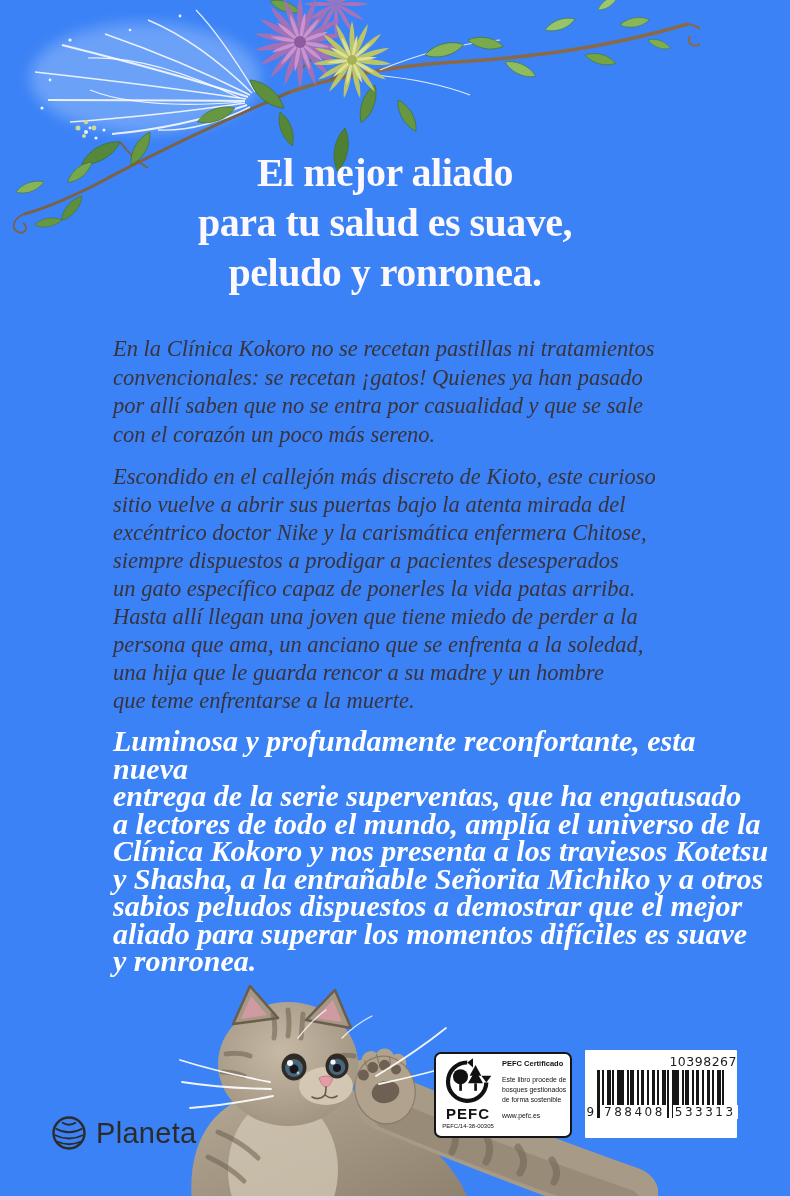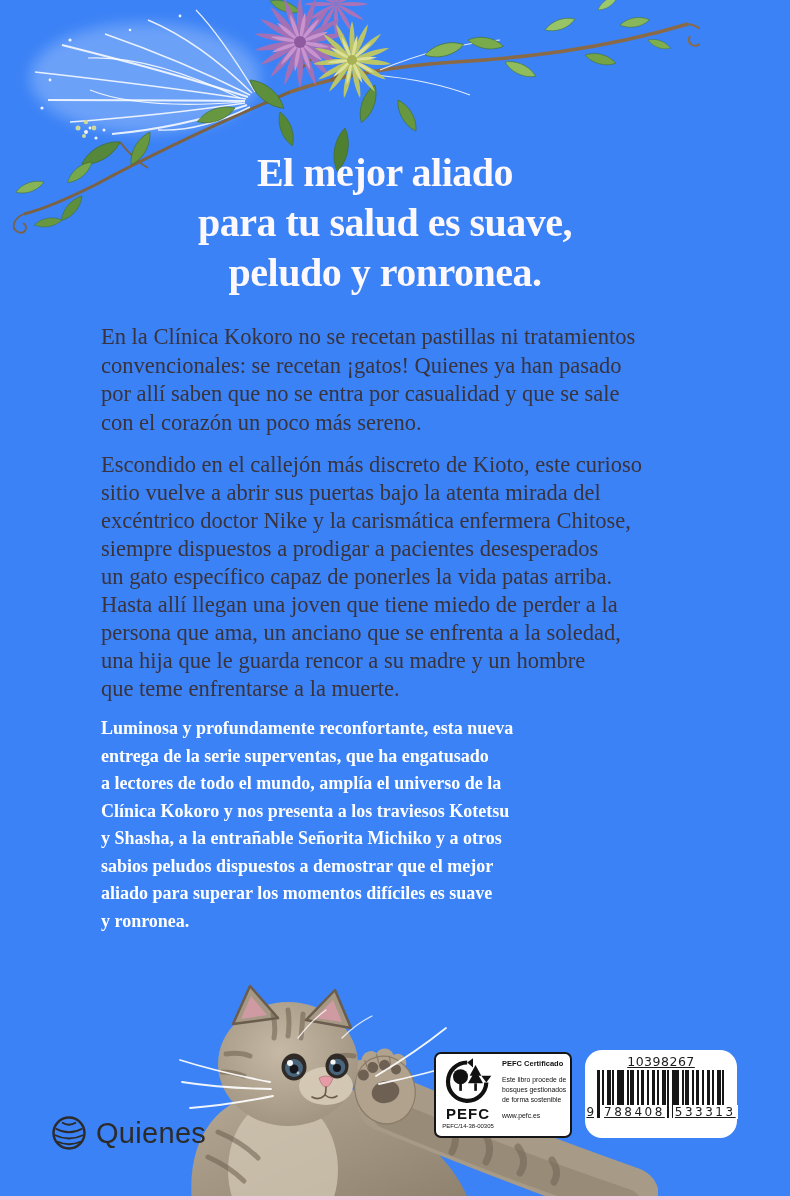--- a/index.html
+++ b/index.html
@@ -9,29 +9,29 @@
     font-family:"Liberation Serif", serif;
   }
   .flowers{position:absolute; left:0; top:0; pointer-events:none;}
   .headline{
     position:absolute; top:148px; left:40px; width:690px; margin:0;
     text-align:center; white-space:pre-line;
     font:bold 40px/50px "Liberation Serif", serif;
     letter-spacing:-0.5px; color:#fdf8fc;
   }
   .para{
-    position:absolute; left:97px; width:665px; margin:4px;
+    position:absolute; left:97px; width:665px; margin:16px;
     white-space:pre-line; color:#39333d;
-    font-size:22.5px; line-height:28.5px;
+    font-size:22.5px; line-height:28.5px;font-style:italic;
   }
   .para-intro{top:319px;}
   .para-story{top:447px; line-height:28px;}
   .para-highlight{
     top:711px; color:#ffffff; font-weight:bold;
-    font-size:18px; line-height:27.5px;
+    font-size:30px; line-height:27.5px;
   }
   .kitten{position:absolute; left:178px; top:982px;}
   .publisher{
     position:absolute; left:50px; top:1112px; height:42px;
     display:flex; align-items:center; gap:8px;
   }
   .publisher-name{
     font-family:"Liberation Sans", sans-serif; font-weight:500;
     font-size:29px; color:#2c2b29; letter-spacing:0.3px;
   }
@@ -43,23 +43,23 @@
   }
   .pefc-left{width:64px; text-align:center; padding-top:3px;}
   .pefc-logo-text{font-weight:bold; font-size:15px; letter-spacing:1px; line-height:14px;}
   .pefc-cert{font-size:6px; margin-top:2px; white-space:nowrap;}
   .pefc-right{flex:1; padding:5px 3px 0 2px; text-align:left;}
   .pefc-title{font-weight:bold; font-size:7.5px; margin-bottom:7px;}
   .pefc-desc{font-size:6.8px; line-height:1.45; white-space:pre-line; margin-bottom:7px;}
   .pefc-url{font-size:6.8px;}
   .barcode{
     position:absolute; left:585px; top:1050px; width:152px; height:88px;
-    background:#fff; border-radius:17px; text-align:center;
+    background:#fff; border-radius:1px; text-align:right;
     box-sizing:border-box; padding-top:5px;
-    font-family:"DejaVu Sans", sans-serif; color:#1c1c1c;text-decoration:underline;
+    font-family:"DejaVu Sans", sans-serif; color:#1c1c1c;
   }
   .barcode-number{font-size:12.5px; letter-spacing:0.5px; line-height:14px;}
   .barcode-bars{
     width:128px; height:48px; margin:1px auto 0; background:#fff;
     background-image:
       repeating-linear-gradient(90deg,#161616 0 2px,transparent 2px 5px),
       repeating-linear-gradient(90deg,#161616 0 3px,transparent 3px 11px);
   }
   .barcode-digits{
     position:relative; z-index:2; margin-top:-13px;
@@ -369,21 +369,21 @@
   <div class="publisher">
     <svg width="38" height="38" viewBox="0 0 38 38">
       <circle cx="19" cy="19" r="15.5" fill="none" stroke="#2c2b29" stroke-width="2.4"></circle>
       <g stroke="#2c2b29" stroke-width="1.8" fill="none">
         <path d="M 12 8.5 Q 19 13 26 8.5"></path>
         <path d="M 5.5 14.5 Q 19 22 32.5 14.5"></path>
         <path d="M 4.5 21 Q 19 28 33.5 21"></path>
         <path d="M 7 27.5 Q 19 33 31 27.5"></path>
       </g>
     </svg>
-    <span class="publisher-name">Quienes</span>
+    <span class="publisher-name">Planeta</span>
   </div>
 
   <div class="pefc">
     <div class="pefc-left">
       <svg width="50" height="46" viewBox="0 0 60 54">
         <g stroke="#111" stroke-width="5" fill="none">
           <path d="M 29 6 A 23 23 0 1 0 52 30"></path>
         </g>
         <polygon points="52,30 46,22 58,22" fill="#111"></polygon>
         <polygon points="29,6 36,1 36,12" fill="#111"></polygon>

